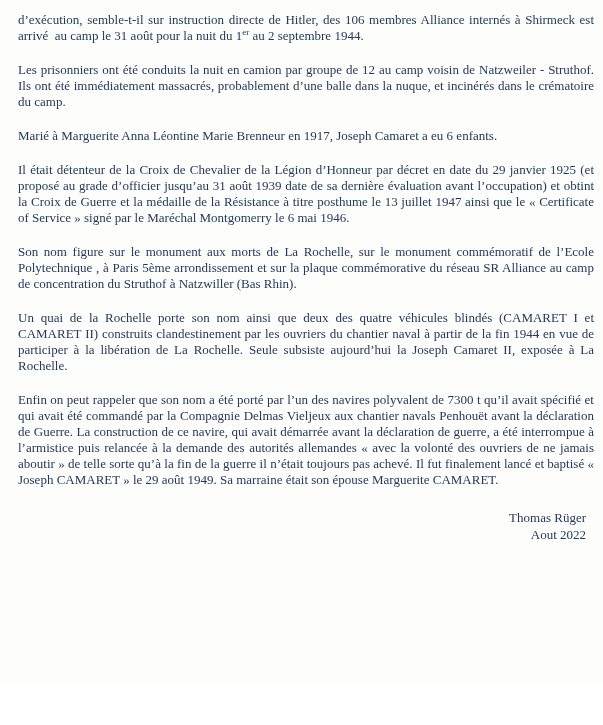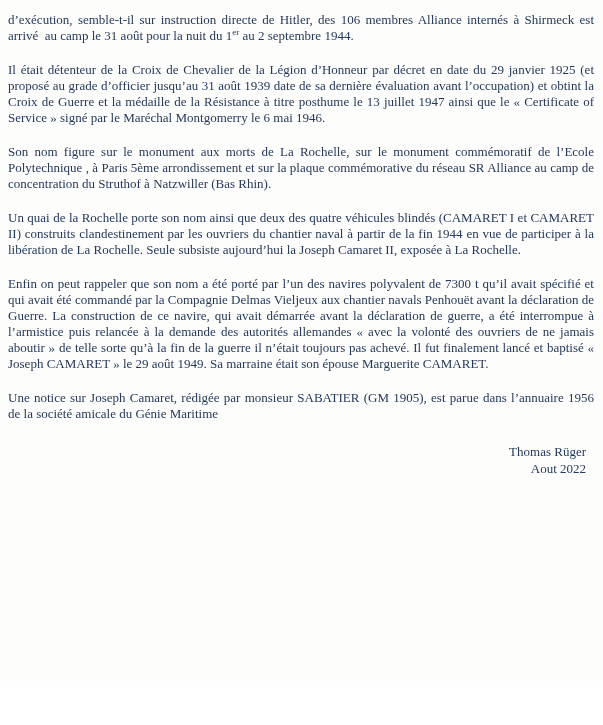--- a/index.html
+++ b/index.html
@@ -5,21 +5,21 @@
   html, body {
     margin: 0;
     padding: 0;
     background: #ffffff;
   }
   .page {
     position: relative;
     width: 603px;
     height: 681px;
     box-sizing: border-box;
-    padding: 12px 9px 0 8px;
+    padding: 12px 9px 0 18px;
     background: #fdfdfc;
     font-family: "Liberation Serif", "DejaVu Serif", serif;
     font-size: 13px;
     line-height: 16px;
     color: #243a5c;
     overflow: hidden;
   }
   .para {
     margin: 0;
     text-align: justify;
@@ -43,30 +43,31 @@
     line-height: 17px;
   }
 </style>
 </head>
 <body>
 
 <div class="page">
 
   <p class="para gap"><span>d’exécution, semble-t-il sur instruction directe de Hitler, des 106 membres Alliance internés à Shirmeck est arrivé  au camp le 31 août pour la nuit du 1</span><sup>er</sup><span> au 2 septembre 1944.</span></p>
 
+  <p class="para gap">Les prisonniers ont été conduits la nuit en camion par groupe de 12 au camp voisin de Natzweiler - Struthof. Ils ont été immédiatement massacrés, probablement d’une balle dans la nuque, et incinérés dans le crématoire du camp.</p>
 
+  <p class="para gap">Marié à Marguerite Anna Léontine Marie Brenneur en 1917, Joseph Camaret a eu 6 enfants.</p>
 
   <p class="para gap">Il était détenteur de la Croix de Chevalier de la Légion d’Honneur par décret en date du 29 janvier 1925 (et proposé au grade d’officier jusqu’au 31 août 1939 date de sa dernière évaluation avant l’occupation) et obtint la Croix de Guerre et la médaille de la Résistance à titre posthume le 13 juillet 1947 ainsi que le « Certificate of Service » signé par le Maréchal Montgomerry le 6 mai 1946.</p>
 
   <p class="para gap">Son nom figure sur le monument aux morts de La Rochelle, sur le monument commémoratif de l’Ecole Polytechnique , à Paris 5ème arrondissement et sur la plaque commémorative du réseau SR Alliance au camp de concentration du Struthof à Natzwiller (Bas Rhin).</p>
 
   <p class="para gap">Un quai de la Rochelle porte son nom ainsi que deux des quatre véhicules blindés (CAMARET I et CAMARET II) construits clandestinement par les ouvriers du chantier naval à partir de la fin 1944 en vue de participer à la libération de La Rochelle. Seule subsiste aujourd’hui la Joseph Camaret II, exposée à La Rochelle.</p>
 
   <p class="para gap">Enfin on peut rappeler que son nom a été porté par l’un des navires polyvalent de 7300 t qu’il avait spécifié et qui avait été commandé par la Compagnie Delmas Vieljeux aux chantier navals Penhouët avant la déclaration de Guerre. La construction de ce navire, qui avait démarrée avant la déclaration de guerre, a été interrompue à l’armistice puis relancée à la demande des autorités allemandes « avec la volonté des ouvriers de ne jamais aboutir » de telle sorte qu’à la fin de la guerre il n’était toujours pas achevé. Il fut finalement lancé et baptisé « Joseph CAMARET » le 29 août 1949. Sa marraine était son épouse Marguerite CAMARET.</p>
 
-  <p class="para gap">Une notice sur Joseph Camaret, rédigée par monsieur SABATIER (GM 1905), est parue dans l’annuaire 1956 de la société amicale du Génie Maritime</p>
 
   <div class="signature">
     <p class="sig-line">Thomas Rüger</p>
     <p class="sig-line">Aout 2022</p>
   </div>
 
 </div>
 
 </body></html>

